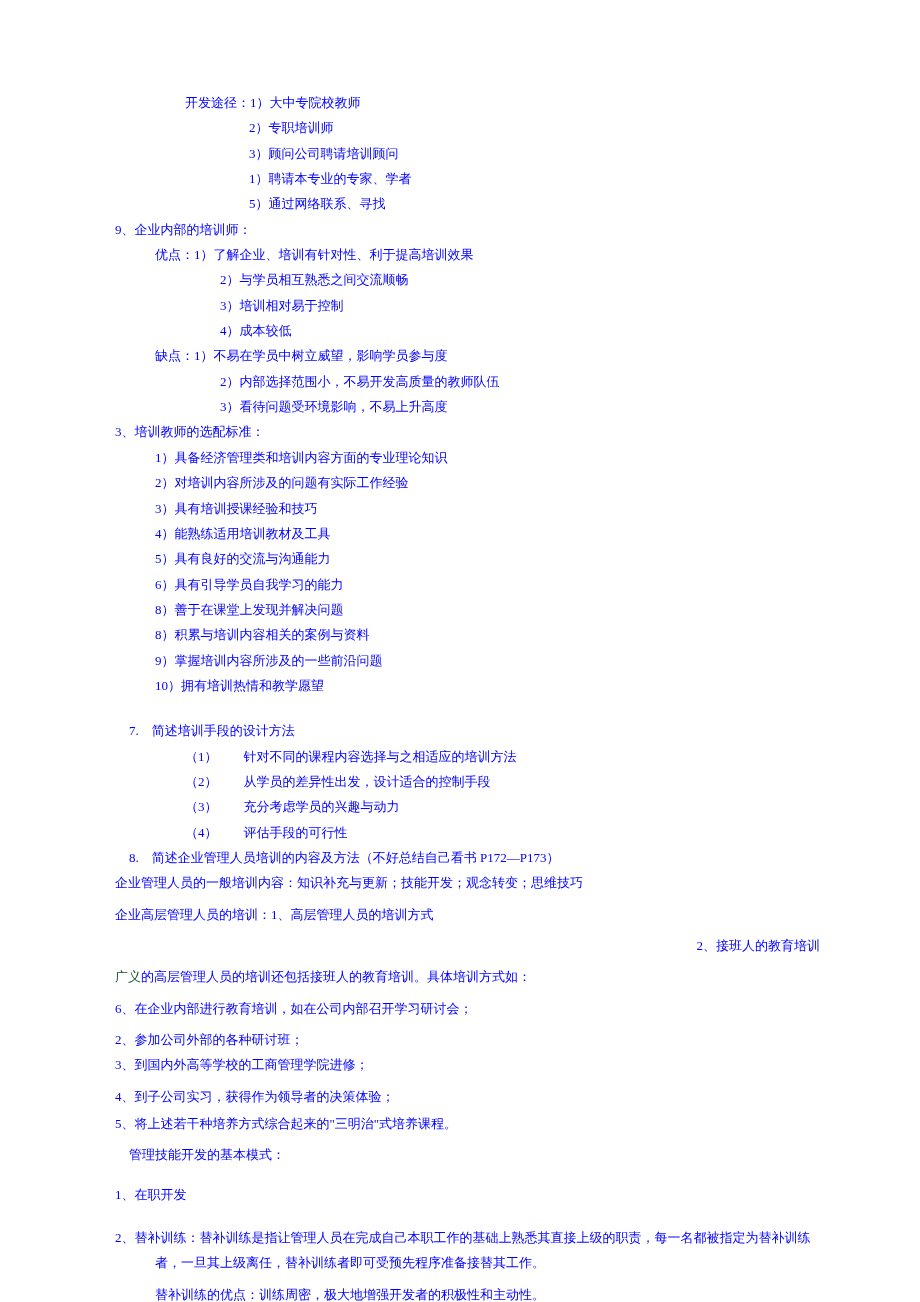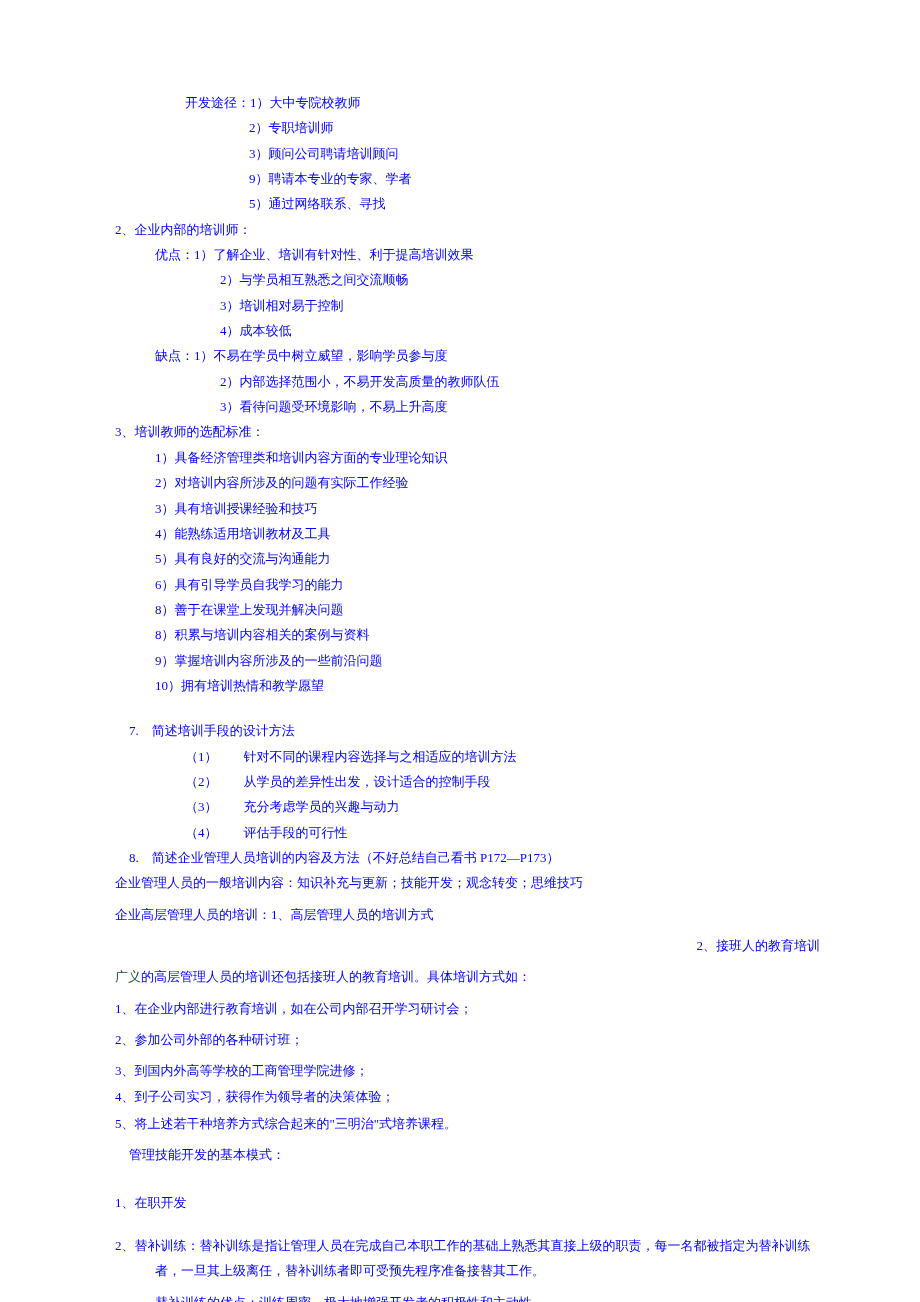--- a/index.html
+++ b/index.html
@@ -25,24 +25,24 @@
     .indent4 { padding-left: 70px; }
     .indent7 { padding-left: 150px; text-align: right; }
     .spacer { height: 20px; }
   </style>
 </head>
 <body>
 
 <div class="indent4">开发途径：1）大中专院校教师</div>
 <div class="indent3" style="padding-left:134px">2）专职培训师</div>
 <div class="indent3" style="padding-left:134px">3）顾问公司聘请培训顾问</div>
-<div class="indent3" style="padding-left:134px">9）聘请本专业的专家、学者</div>
+<div class="indent3" style="padding-left:134px">1）聘请本专业的专家、学者</div>
 <div class="indent3" style="padding-left:134px">5）通过网络联系、寻找</div>
 
-<div>2、企业内部的培训师：</div>
+<div>9、企业内部的培训师：</div>
 <div class="indent2">优点：1）了解企业、培训有针对性、利于提高培训效果</div>
 <div class="indent3">2）与学员相互熟悉之间交流顺畅</div>
 <div class="indent3">3）培训相对易于控制</div>
 <div class="indent3">4）成本较低</div>
 <div class="indent2">缺点：1）不易在学员中树立威望，影响学员参与度</div>
 <div class="indent3">2）内部选择范围小，不易开发高质量的教师队伍</div>
 <div class="indent3">3）看待问题受环境影响，不易上升高度</div>
 
 <div>3、培训教师的选配标准：</div>
 <div class="indent2">1）具备经济管理类和培训内容方面的专业理论知识</div>
@@ -67,22 +67,22 @@
 <div class="indent1">8.　简述企业管理人员培训的内容及方法（不好总结自己看书 P172—P173）</div>
 
 <div style="margin-bottom:6px">企业管理人员的一般培训内容：知识补充与更新；技能开发；观念转变；思维技巧</div>
 <div style="margin-bottom:6px">企业高层管理人员的培训：1、高层管理人员的培训方式</div>
 <div class="indent7" style="padding-left:170px;margin-bottom:6px">2、接班人的教育培训</div>
 
 <div style="margin-bottom:6px">
   <span class="red">广义</span><span>的高层管理人员的培训还包括接班人的教育培训。具体培训方式如：</span>
 </div>
 
-<div style="margin-bottom:6px">1、在企业内部进行教育培训，如在公司内部召开学习研讨会；</div>
-<div style="margin-bottom:6px">2、参加公司外部的各种研讨班；</div>
-<div style="">3、到国内外高等学校的工商管理学院进修；</div>
+<div style="margin-bottom:6px">6、在企业内部进行教育培训，如在公司内部召开学习研讨会；</div>
+<div style="">2、参加公司外部的各种研讨班；</div>
+<div style="margin-bottom:6px">3、到国内外高等学校的工商管理学院进修；</div>
 <div style="margin-bottom:2px">4、到子公司实习，获得作为领导者的决策体验；</div>
 <div style="margin-bottom:6px">5、将上述若干种培养方式综合起来的"三明治"式培养课程。</div>
-<div class="indent1" style="margin-bottom:22px">管理技能开发的基本模式：</div>
+<div class="indent1" style="margin-bottom:14px">管理技能开发的基本模式：</div>
 <div style="margin-bottom:18px">1、在职开发</div>
 
 <div style="padding-left:40px;text-indent:-40px;margin-bottom:6px">2、替补训练：替补训练是指让管理人员在完成自己本职工作的基础上熟悉其直接上级的职责，每一名都被指定为替补训练者，一旦其上级离任，替补训练者即可受预先程序准备接替其工作。</div>
 <div class="indent2" style="margin-bottom:6px">替补训练的优点：训练周密，极大地增强开发者的积极性和主动性。</div>
 
 </body></html>

